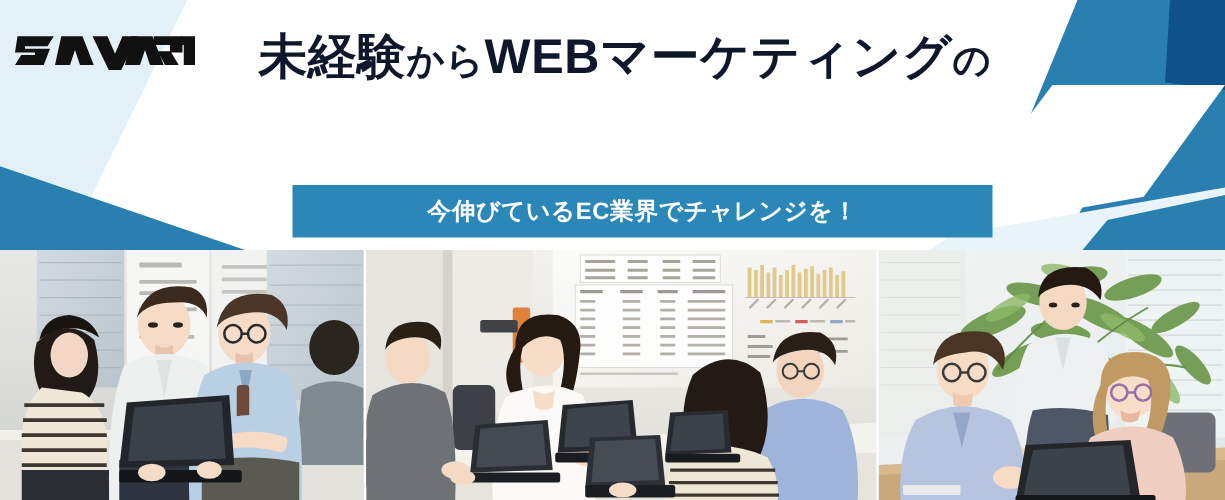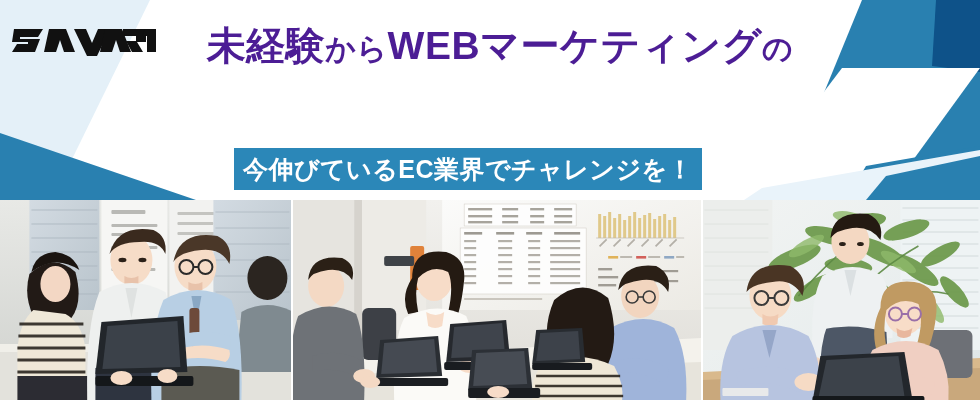--- a/index.html
+++ b/index.html
@@ -51,43 +51,43 @@
   .logo svg { display: block; width: 145px; height: 40px; }
 
   
   .headline {
     position: absolute;
     left: 150px;
     top: 26px;
     width: 700px;
     z-index: 4;
     text-align: center;
-    color: #4c1d95;
+    color: #0f172a;
     font-weight: bold;
     line-height: 1.0;
     letter-spacing: 0.5px;
     white-space: nowrap;
   }
   .headline-line {
     display: block;
   }
   .hl-1 { font-size: 39px; margin-bottom: 13px; }
   .hl-2 { font-size: 39px; }
   .hl-sm { font-size: 30px; }
 
   
   .badge {
     position: absolute;
     left: 234px;
     top: 148px;
-    width: 468px;
+    width: 560px;
     height: 42px;
     background: #2b87b8;
     color: #ffffff;
-    font-size: 25px;
+    font-size: 19px;
     font-weight: bold;
     display: flex;
     align-items: center;
     justify-content: center;
     letter-spacing: 0.5px;
     z-index: 6;
     white-space: nowrap;
   }
 
   

